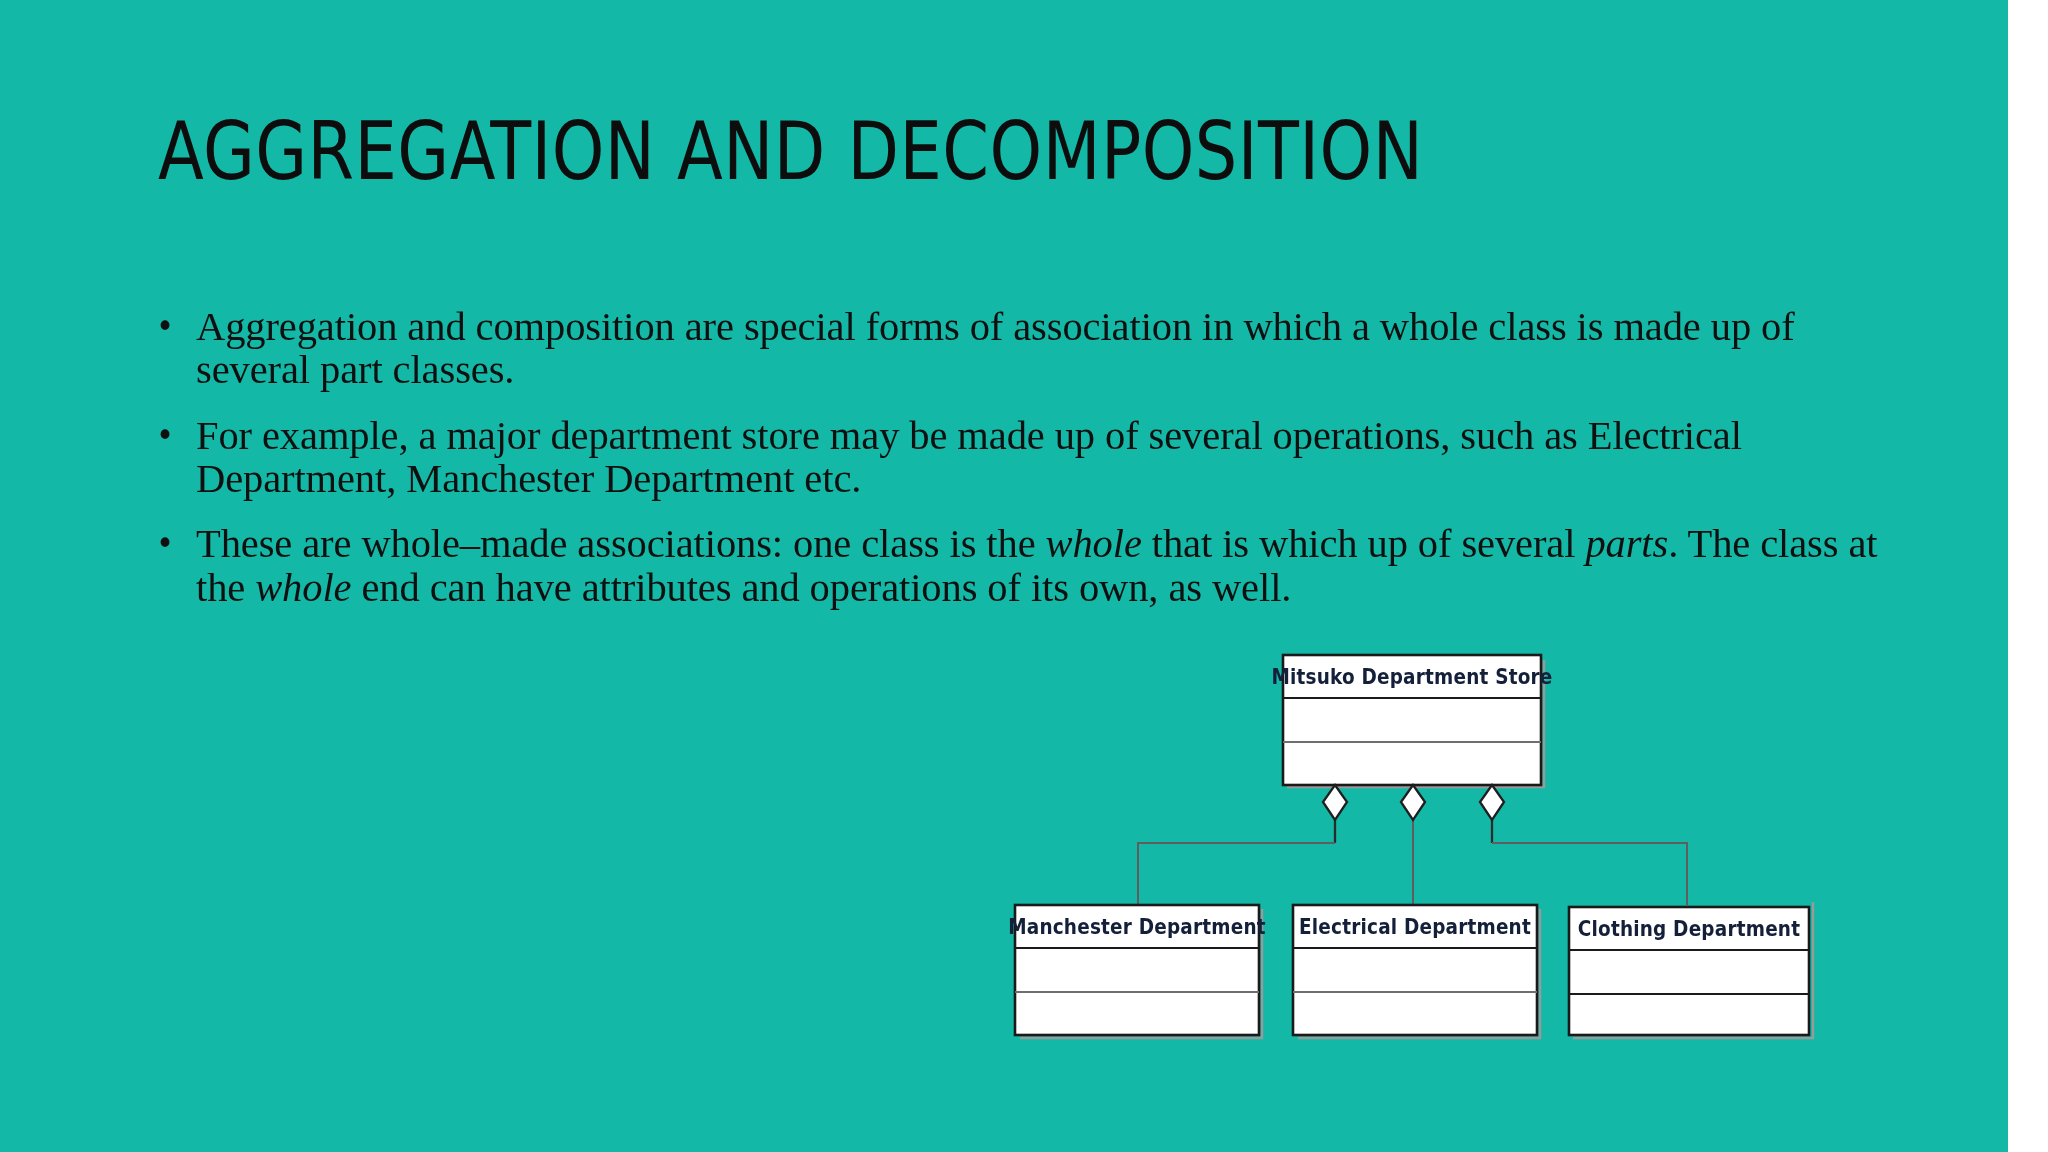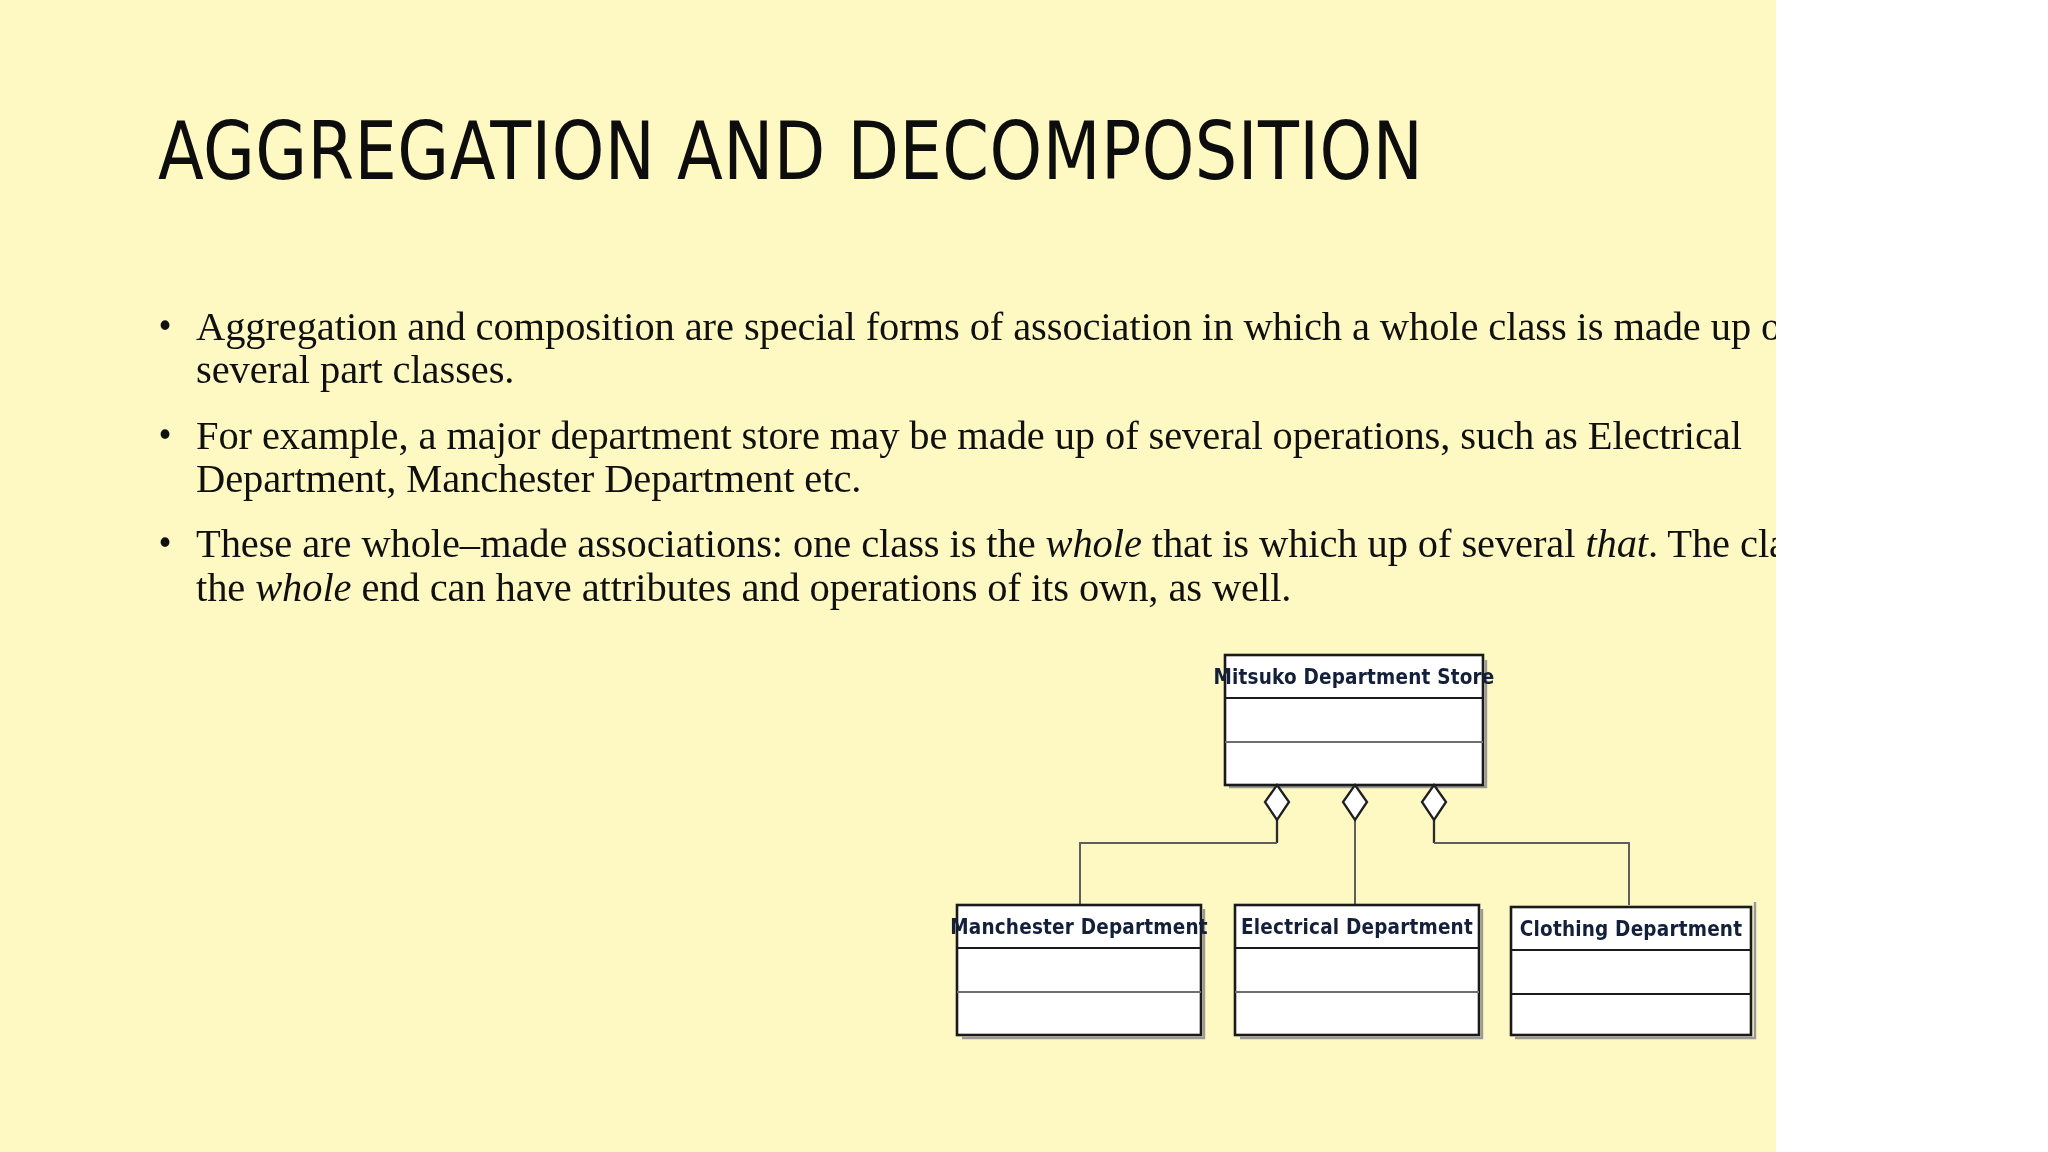--- a/index.html
+++ b/index.html
@@ -7,23 +7,23 @@
     margin: 0;
     padding: 0;
     background: #ffffff;
   }
   body {
     font-family: "Liberation Sans", sans-serif;
     -webkit-font-smoothing: antialiased;
   }
   #slide {
     position: relative;
-    width: 1776px;
+    width: 2008px;
     height: 1152px;
-    background: #fef9c3;
+    background: #14b8a6;
     overflow: hidden;
   }
 
   
   #slide-title {
     position: absolute;
     left: 158px;
     top: 110px;
     width: 1760px;
     font-family: "DejaVu Sans Condensed", "Liberation Sans Narrow", "Liberation Sans", sans-serif;
@@ -68,21 +68,21 @@
     display: block;
     font-family: Liberation Serif, serif;
   }
   .bullet-row i {
     font-style: italic;
   }
 
   
   #uml-diagram {
     position: absolute;
-    left: 937px;
+    left: 995px;
     top: 630px;
     width: 860px;
     height: 440px;
   }
   #uml-diagram svg {
     display: block;
   }
   .cls-box-rect {
     fill: #ffffff;
     stroke: #1a1a1a;
@@ -139,21 +139,21 @@
       <span class="btext"><span>Aggregation and composition are special forms of association in which a whole class is made up of several part classes.</span></span>
     </div>
 
     <div class="bullet-row">
       <span class="marker">•</span>
       <span class="btext"><span> For example, a major department store may be made up of several operations, such as Electrical Department, Manchester Department etc.</span></span>
     </div>
 
     <div class="bullet-row">
       <span class="marker">•</span>
-      <span class="btext"><span>These are whole–made associations: one class is the </span><i>whole</i><span> that is which up of several </span><i>that</i><span>. The class at the </span><i>whole</i><span> end can have attributes and operations of its own, as well.</span></span>
+      <span class="btext"><span>These are whole–made associations: one class is the </span><i>whole</i><span> that is which up of several </span><i>parts</i><span>. The class at the </span><i>whole</i><span> end can have attributes and operations of its own, as well.</span></span>
     </div>
 
   </div>
 
   <div id="uml-diagram">
     <svg width="860" height="440" viewBox="0 0 860 440" xmlns="http://www.w3.org/2000/svg">
 
       <g>
 
         <path class="cls-shadow" d="M292 157 L 549 157 L 549 30"></path>

